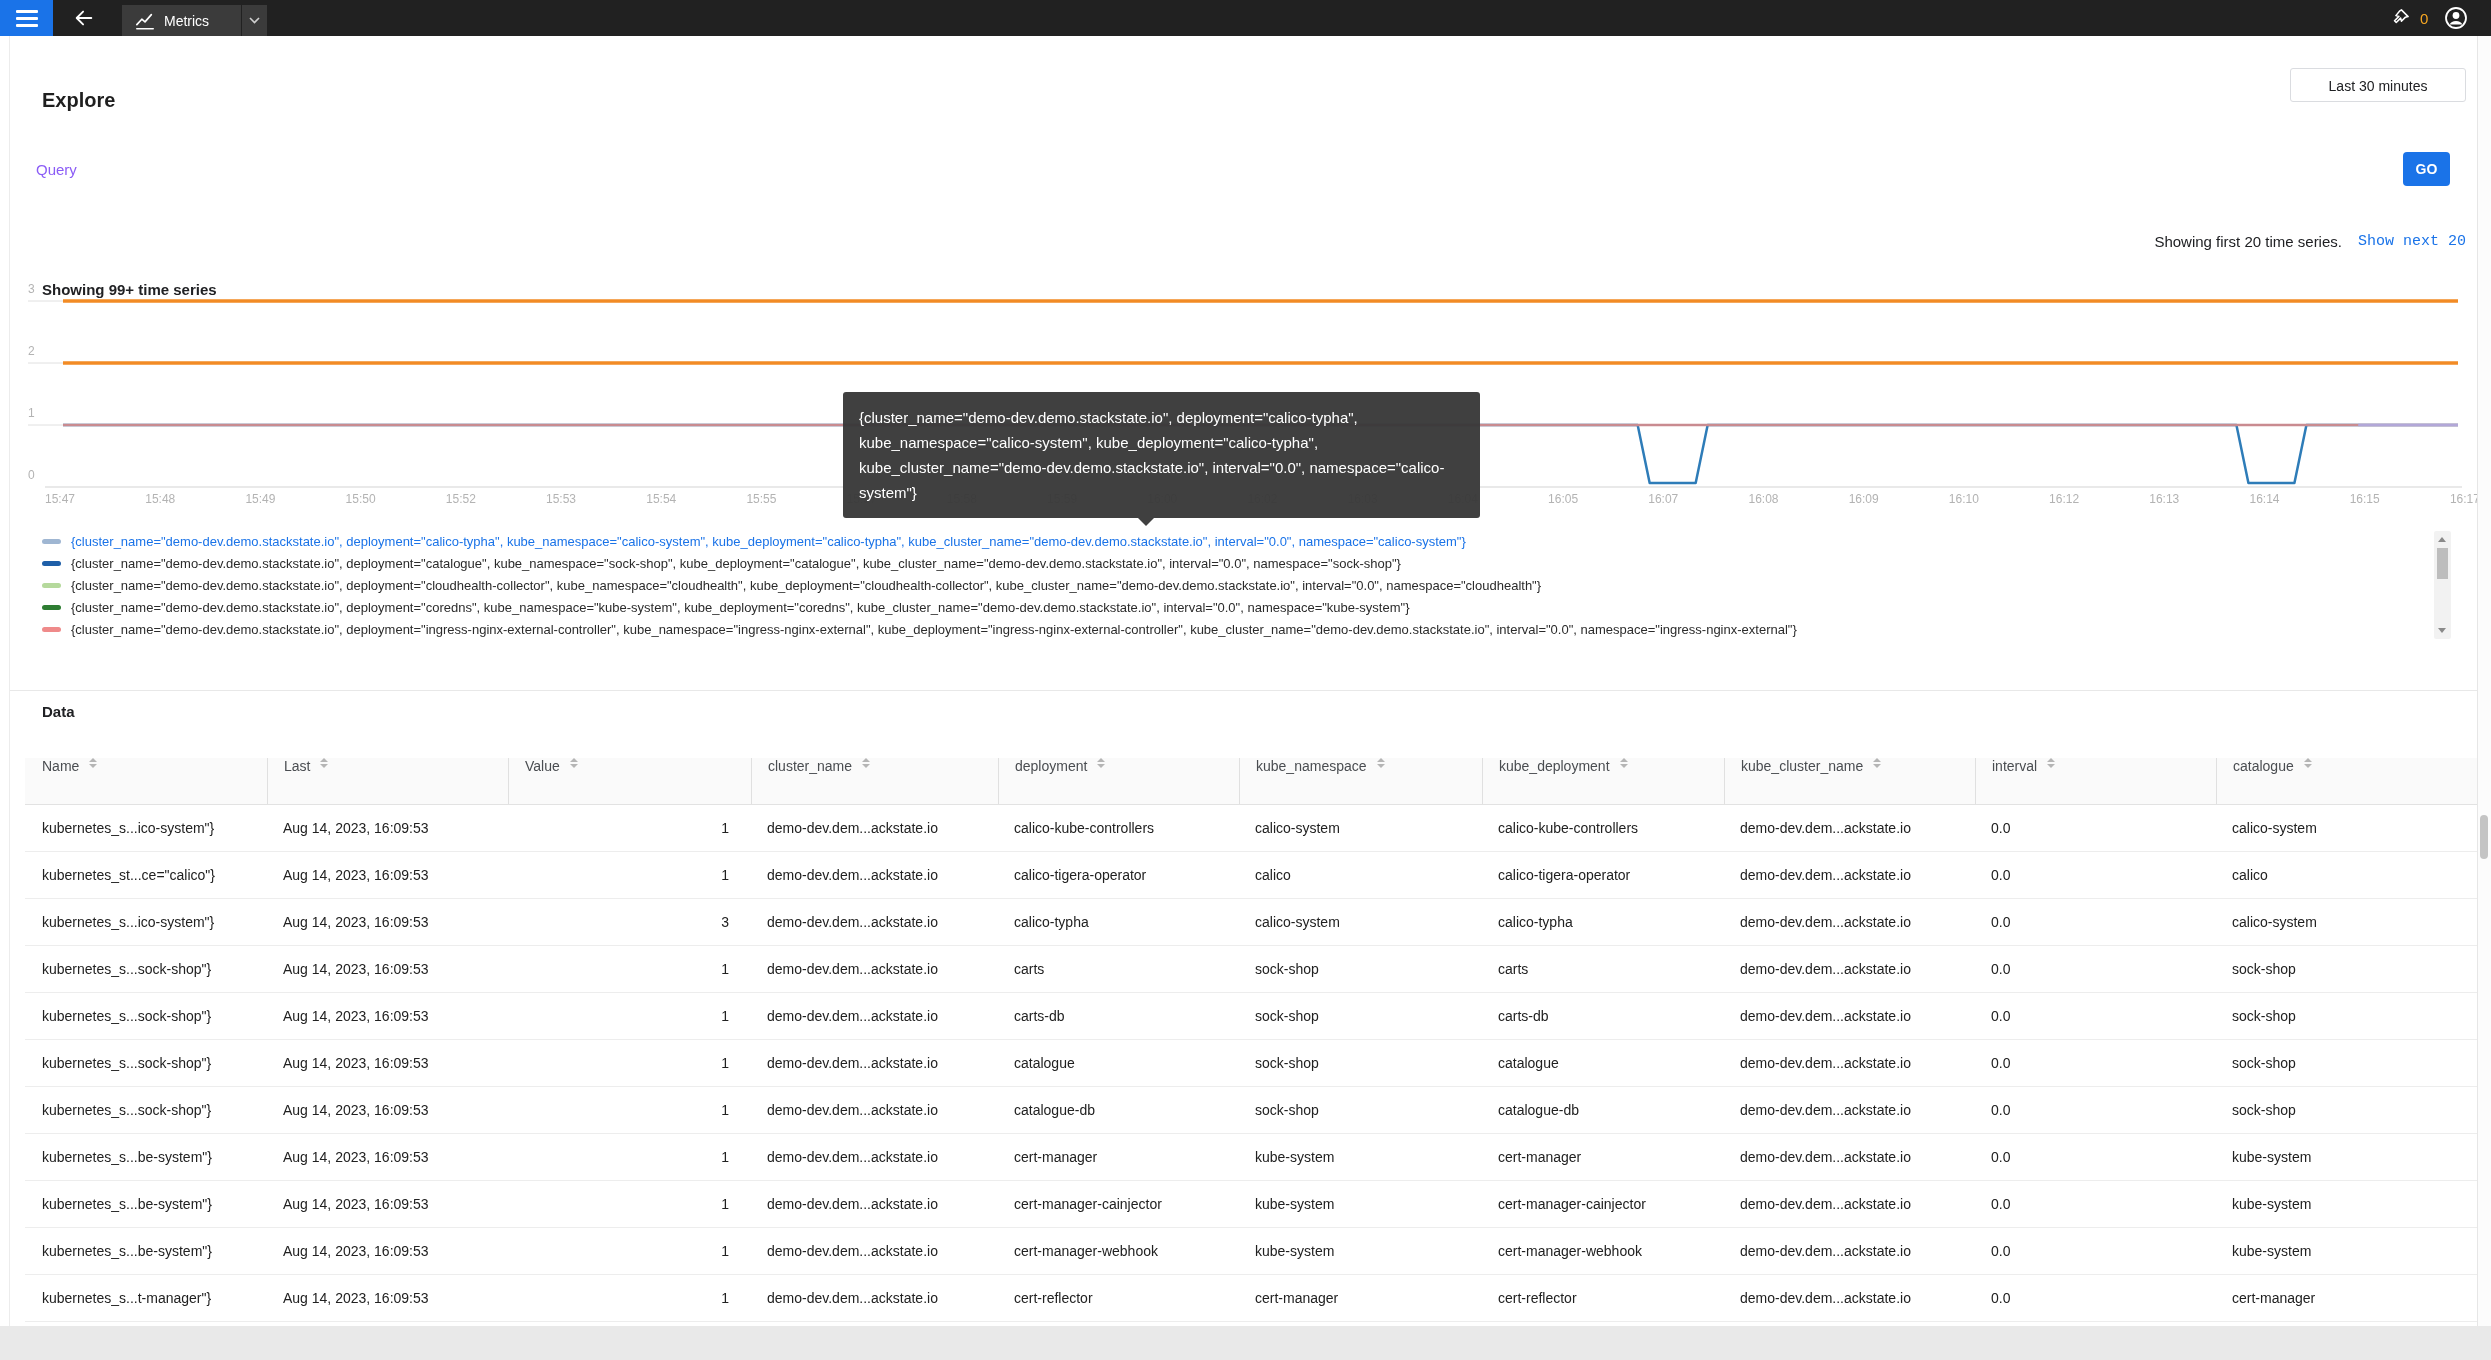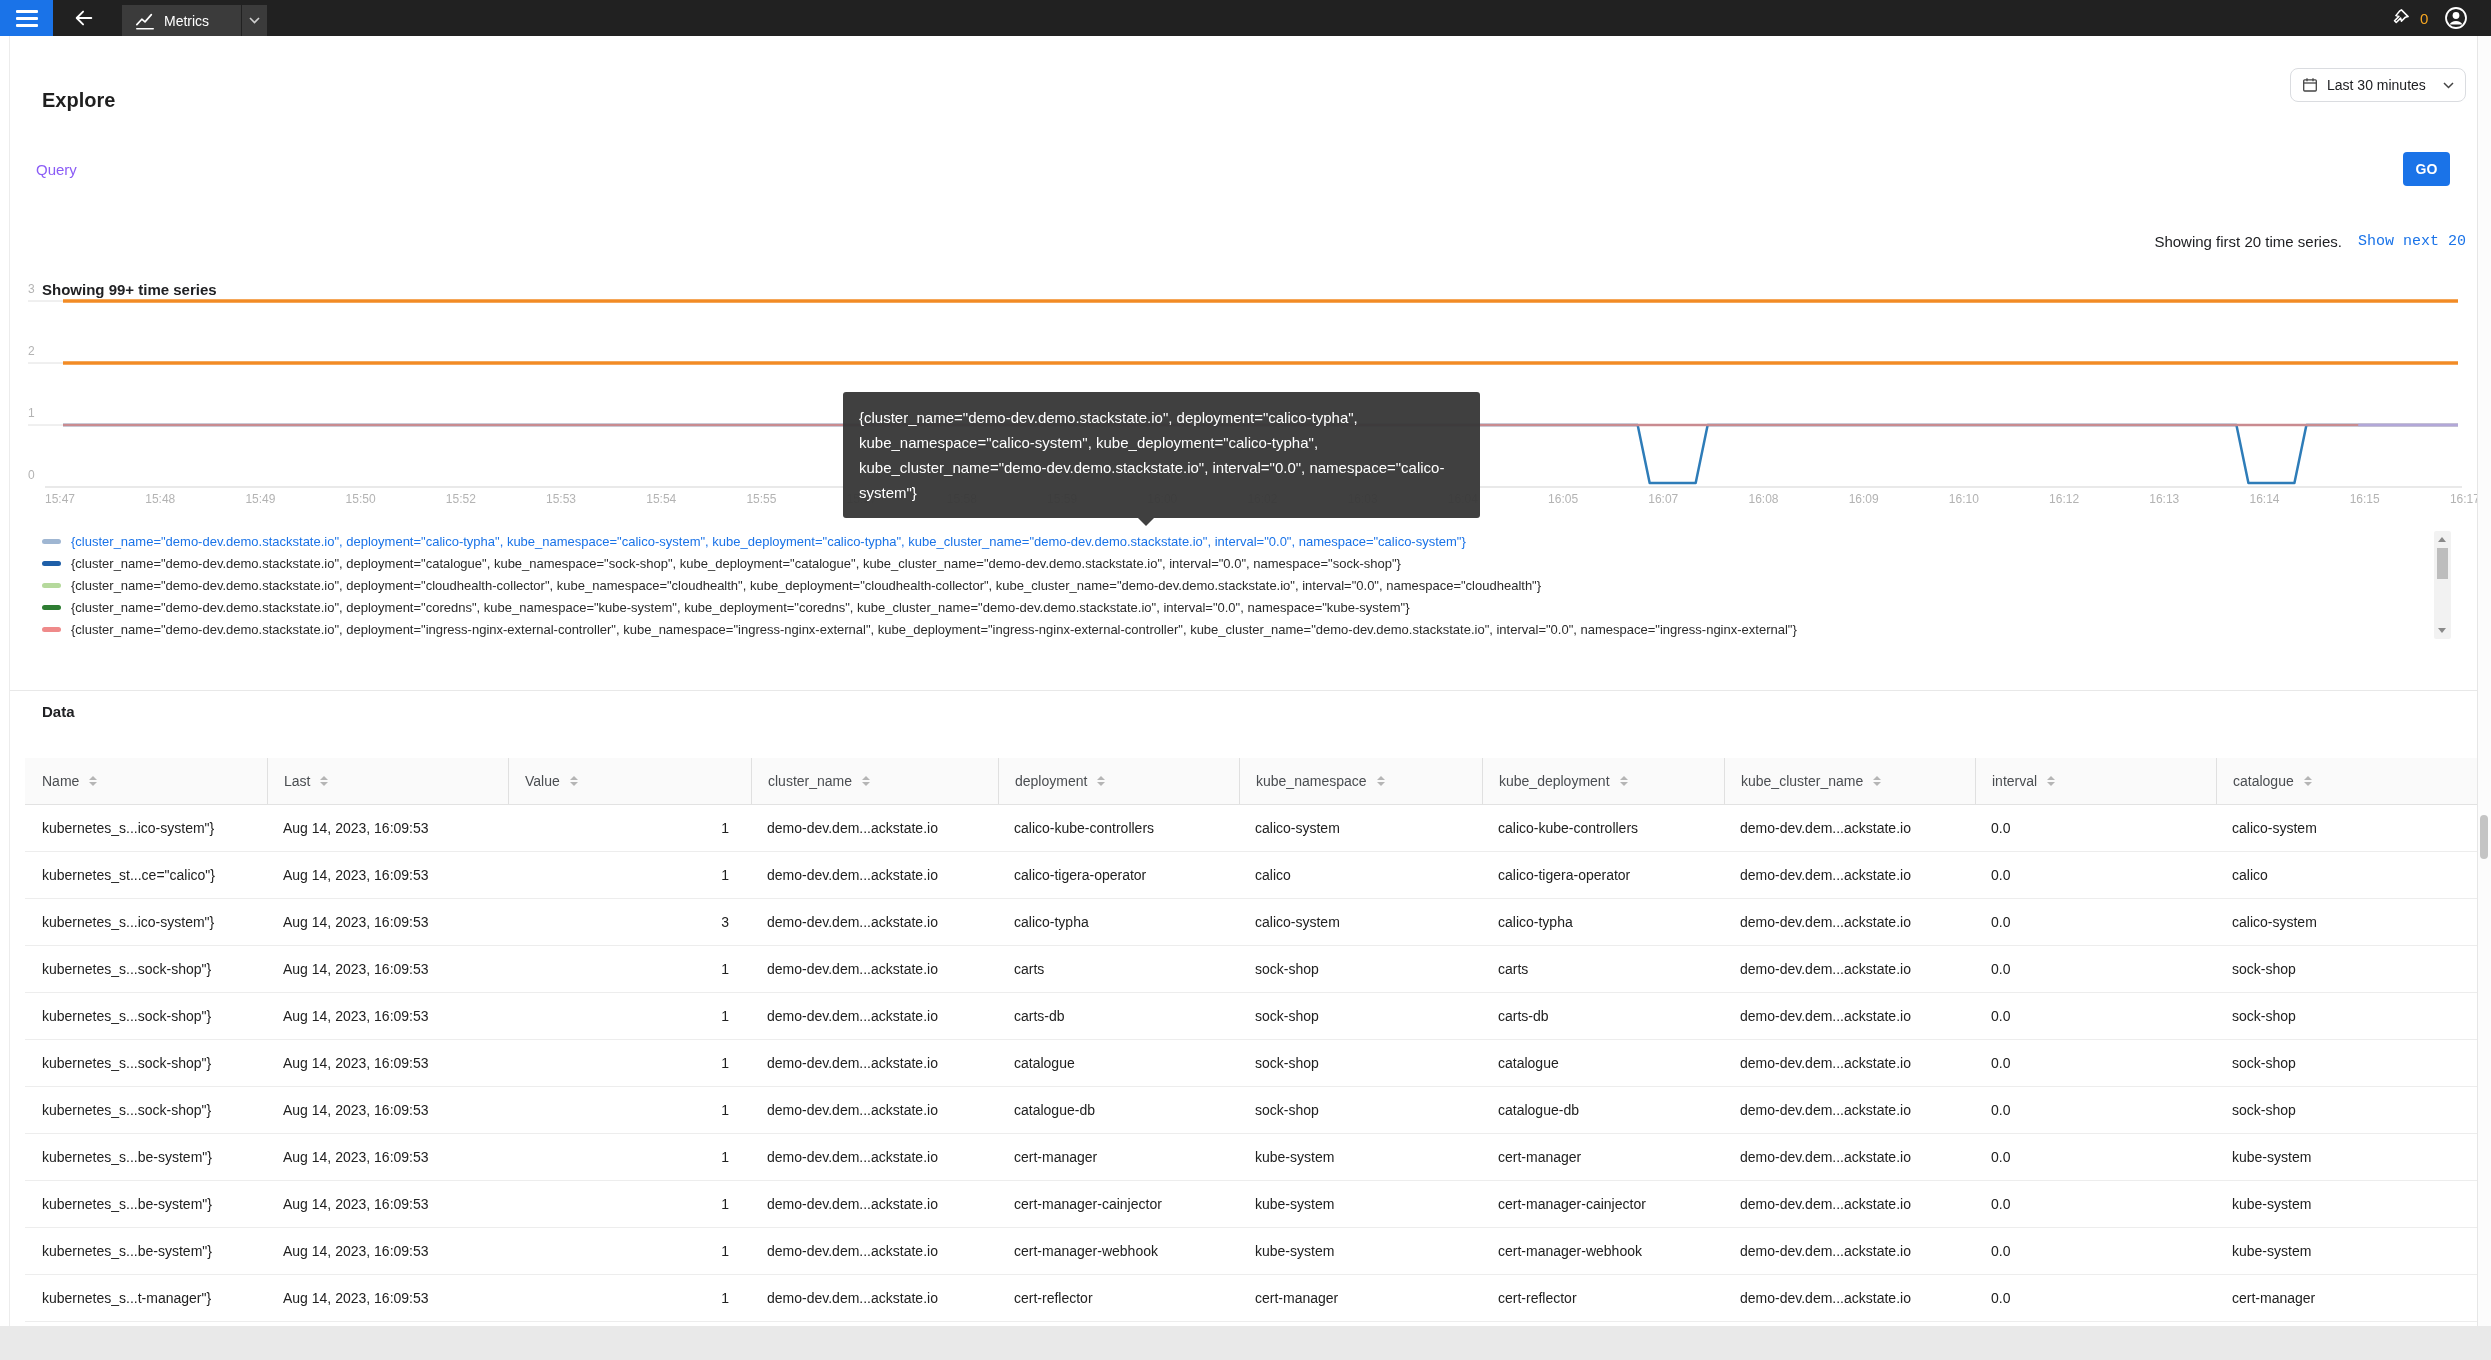--- a/index.html
+++ b/index.html
@@ -17,22 +17,22 @@
        color:#fff;font-size:14px;cursor:pointer;}
   .tab-caret{position:absolute;left:242px;top:5px;width:25px;height:31px;background:#3b3b3b;
        display:flex;align-items:center;justify-content:center;cursor:pointer;}
   .pin-area{position:absolute;left:2388px;top:0;height:36px;display:flex;align-items:center;gap:9px;}
   .pin-count{color:#f5a623;font-size:15px;}
   .avatar{position:absolute;left:2444px;top:6px;width:24px;height:24px;cursor:pointer;}
 
   
   .page-title{position:absolute;left:42px;top:76px;font-size:20px;font-weight:700;color:#1f1f1f;}
   .time-range{position:absolute;left:2290px;top:68px;width:176px;height:34px;border:1px solid #dadce0;
-              border-radius:8px;background:#fff;display:flex;align-items:center;gap:9px;
-              padding:0 11px;box-sizing:border-box;font-size:14px;color:#202124;cursor:pointer;}
+              border-radius:3px;background:#fff;display:flex;align-items:center;gap:9px;
+              padding:0 11px;box-sizing:border-box;font-size:14px;color:#202124;cursor:pointer;flex-direction:column;}
   .time-range .chev{margin-left:auto;}
 
   
   .query-label{position:absolute;left:36px;top:161px;font-size:15px;color:#8b5cf6;}
   .query-input{position:absolute;left:100px;top:150px;width:2290px;height:42px;box-sizing:border-box;
                border:1px solid #d5d5d5;border-radius:2px;background:#fff;
                font-family:"DejaVu Sans Mono","Liberation Mono",monospace;font-size:16px;
                color:#202124;padding:0 14px;outline:none;}
   .go-btn{position:absolute;left:2403px;top:152px;width:47px;height:34px;background:#1a73e8;color:#fff;
           border:none;border-radius:4px;font-size:14px;font-weight:700;font-family:inherit;cursor:pointer;}
@@ -69,21 +69,21 @@
   .legend-scrollbar .down{bottom:6px;border-top:5px solid #8a8a8a;}
   .legend-scrollbar .thumb{position:absolute;left:3px;top:17px;width:11px;height:31px;background:#bdbdbd;}
 
   .section-divider{position:absolute;left:10px;top:690px;width:2467px;height:1px;background:#e8e8e8;}
 
   
   .data-title{position:absolute;left:42px;top:703px;font-size:15px;font-weight:700;color:#202124;}
   .table{position:absolute;left:25px;top:758px;width:2452px;}
   .grid-cols{display:grid;grid-template-columns:242px 241px 243px 247px 241px 243px 242px 251px 241px 1fr;}
   .thead{height:46px;background:#fafafa;border-bottom:1px solid #e2e2e2;}
-  .th{display:flex;align-items:center;gap:10px;padding-left:16px;font-size:14px;color:#4a4d51;
+  .th{display:flex;align-items:flex-start;gap:10px;padding-left:16px;font-size:14px;color:#4a4d51;
       border-left:1px solid #e0e0e0;overflow:hidden;cursor:pointer;}
   .th:first-child{border-left:none;padding-left:17px;}
   .sort{display:flex;flex-direction:column;gap:2px;flex:none;}
   .sort i{display:block;width:0;height:0;border-left:4px solid transparent;border-right:4px solid transparent;}
   .sort .su{border-bottom:4.5px solid #b5b5b5;}
   .sort .sd{border-top:4.5px solid #b5b5b5;}
   .trow{height:46px;border-bottom:1px solid #ededed;background:#fff;align-items:center;
         font-size:14px;color:#212121;cursor:pointer;}
   .td{padding-left:16px;white-space:nowrap;overflow:hidden;}
   .td.value{text-align:right;padding-right:22px;padding-left:0;}

